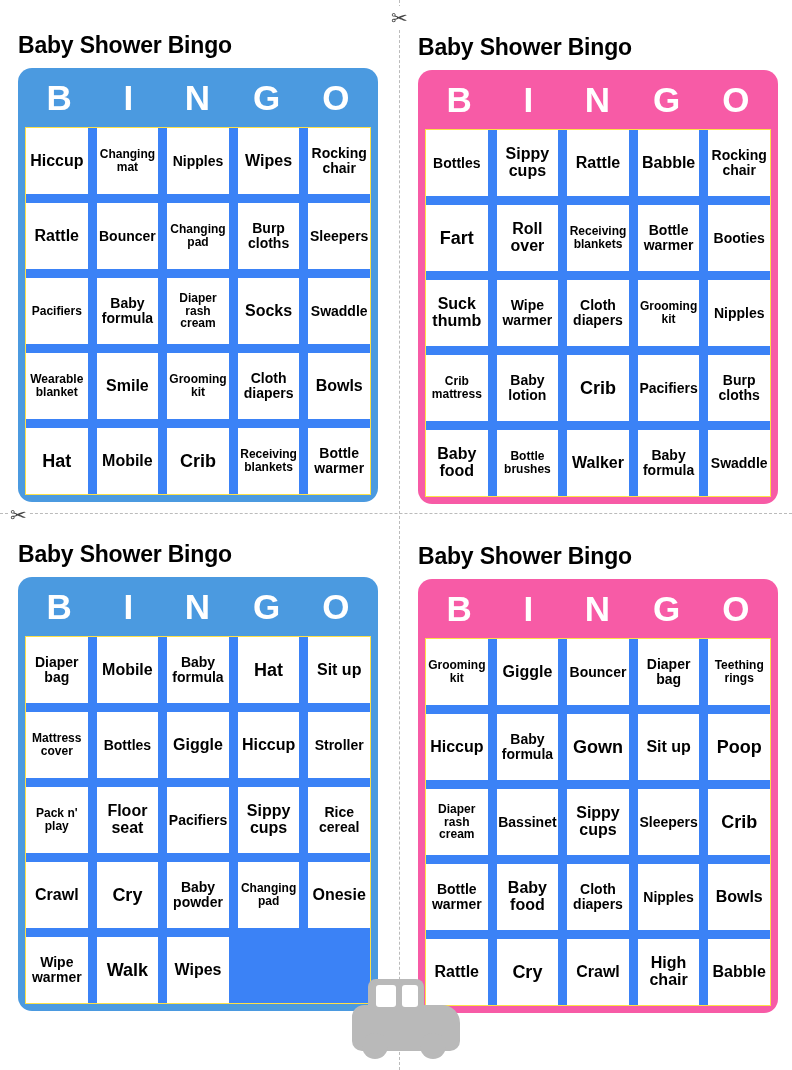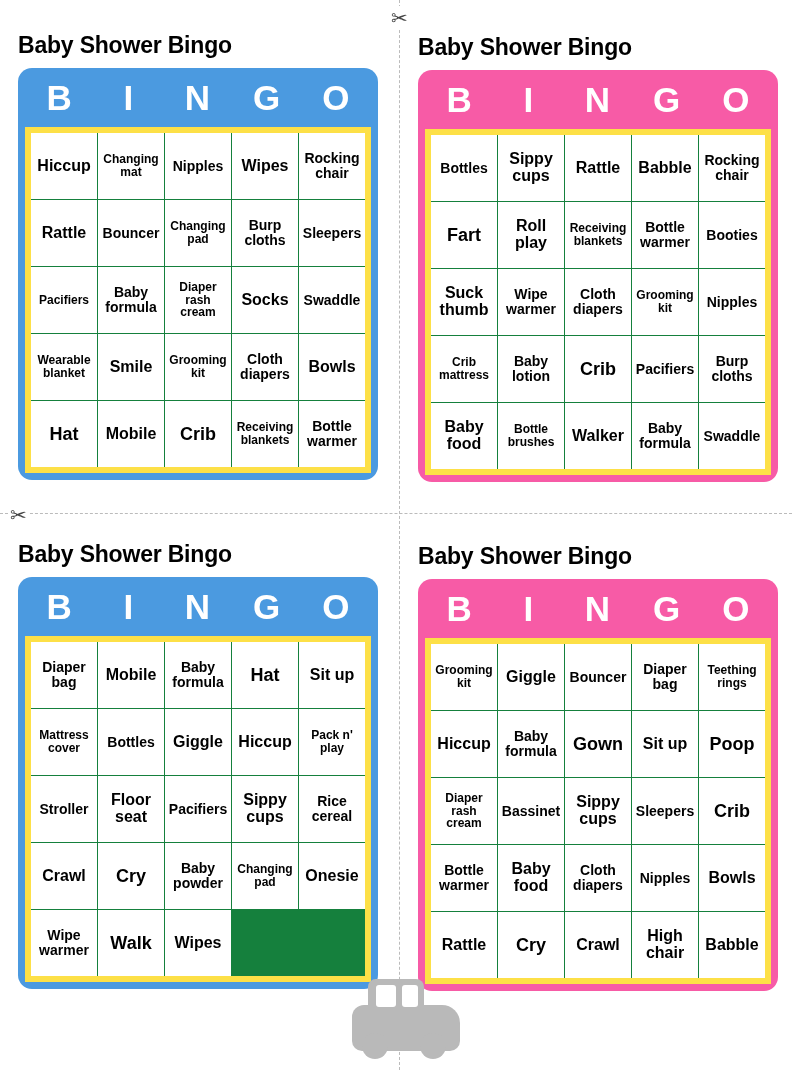--- a/index.html
+++ b/index.html
@@ -84,23 +84,23 @@
     font-size: 35px;
     font-weight: bold;
     line-height: 46px;
     letter-spacing: 1px;
   }
 
   .bingo-grid {
     display: grid;
     grid-template-columns: repeat(5, 1fr);
     grid-template-rows: repeat(5, 66px);
-    background: #15803d;
-    gap: 1px;
-    border: 6px solid #fde047;
+    background: #3b82f6;
+    gap: 9px;
+    border: 1px solid #fde047;
   }
   .cell {
     background: #ffffff;
     display: flex;
     align-items: center;
     justify-content: center;
     text-align: center;
     padding: 2px 3px;
     box-sizing: border-box;
     color: #000000;
@@ -249,21 +249,21 @@
         <div class="letter">G</div>
         <div class="letter">O</div>
       </div>
       <div class="bingo-grid">
           <div class="cell fs-md">Bottles</div>
           <div class="cell fs-lg">Sippy cups</div>
           <div class="cell fs-lg">Rattle</div>
           <div class="cell fs-lg">Babble</div>
           <div class="cell fs-md">Rocking chair</div>
           <div class="cell fs-xl">Fart</div>
-          <div class="cell fs-lg">Roll play</div>
+          <div class="cell fs-lg">Roll over</div>
           <div class="cell fs-sm">Receiving blankets</div>
           <div class="cell fs-md">Bottle warmer</div>
           <div class="cell fs-md">Booties</div>
           <div class="cell fs-lg">Suck thumb</div>
           <div class="cell fs-md">Wipe warmer</div>
           <div class="cell fs-md">Cloth diapers</div>
           <div class="cell fs-sm">Grooming kit</div>
           <div class="cell fs-md">Nipples</div>
           <div class="cell fs-sm">Crib mattress</div>
           <div class="cell fs-md">Baby lotion</div>
@@ -292,22 +292,22 @@
       <div class="bingo-grid">
           <div class="cell fs-md">Diaper bag</div>
           <div class="cell fs-lg">Mobile</div>
           <div class="cell fs-md">Baby formula</div>
           <div class="cell fs-xl">Hat</div>
           <div class="cell fs-lg">Sit up</div>
           <div class="cell fs-sm">Mattress cover</div>
           <div class="cell fs-md">Bottles</div>
           <div class="cell fs-lg">Giggle</div>
           <div class="cell fs-lg">Hiccup</div>
+          <div class="cell fs-md">Stroller</div>
           <div class="cell fs-sm">Pack n' play</div>
-          <div class="cell fs-md">Stroller</div>
           <div class="cell fs-lg">Floor seat</div>
           <div class="cell fs-md">Pacifiers</div>
           <div class="cell fs-lg">Sippy cups</div>
           <div class="cell fs-md">Rice cereal</div>
           <div class="cell fs-lg">Crawl</div>
           <div class="cell fs-xl">Cry</div>
           <div class="cell fs-md">Baby powder</div>
           <div class="cell fs-sm">Changing pad</div>
           <div class="cell fs-lg">Onesie</div>
           <div class="cell fs-md">Wipe warmer</div>

